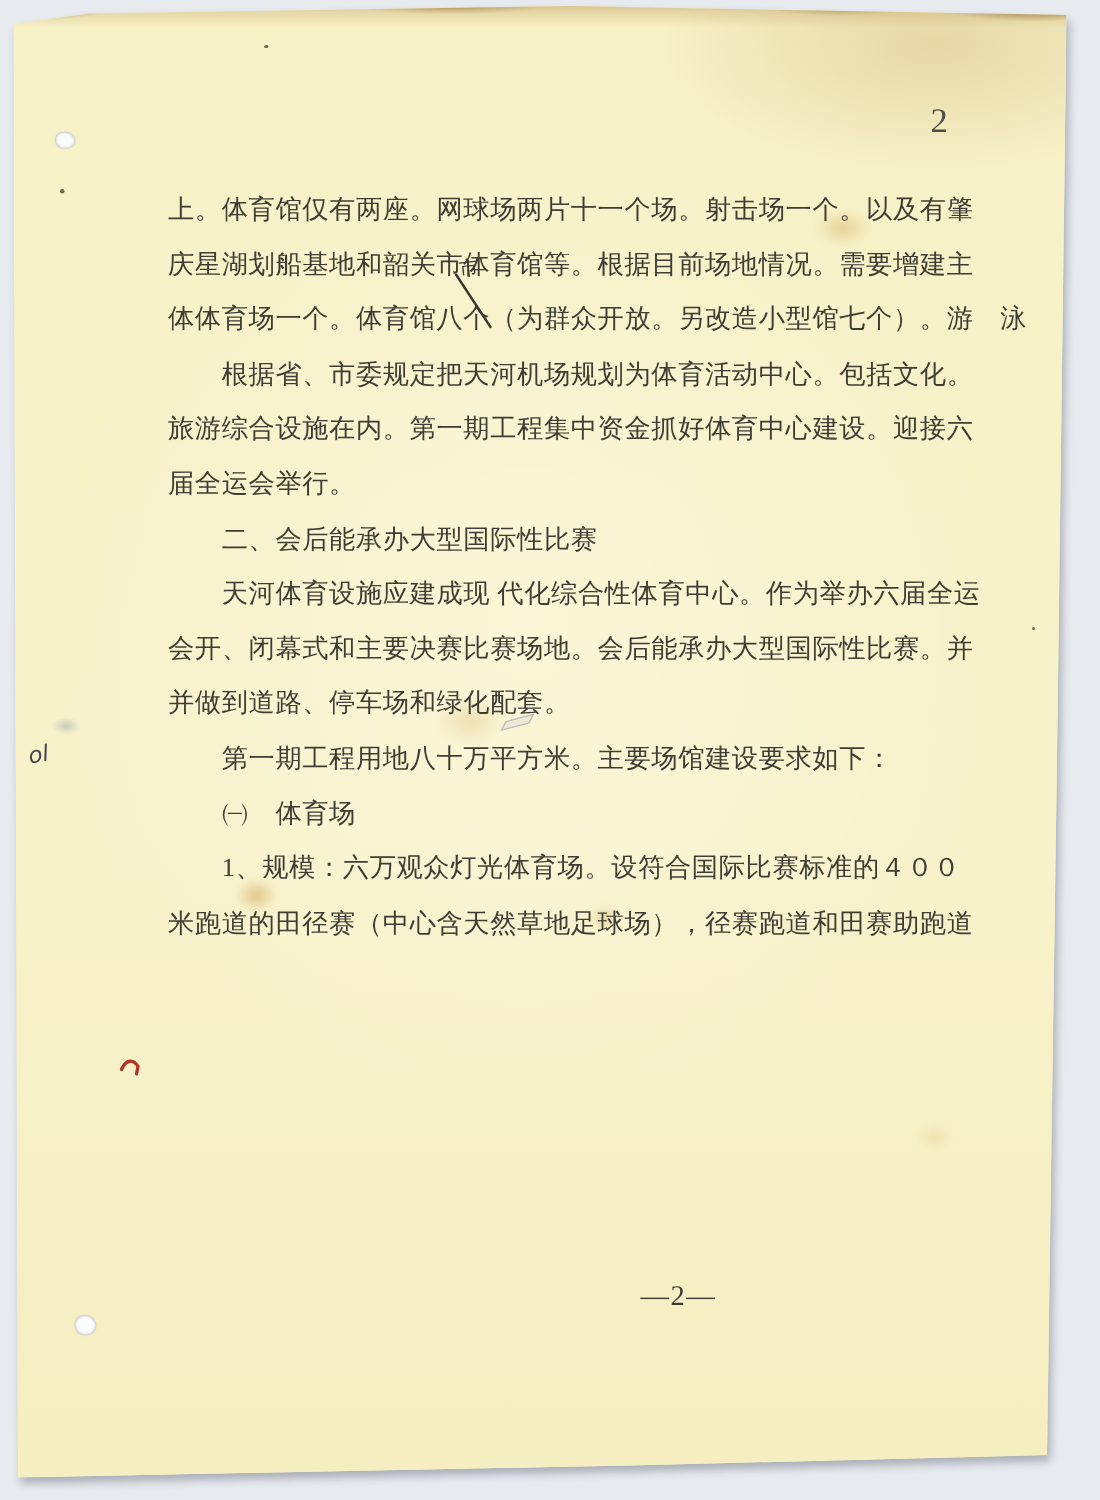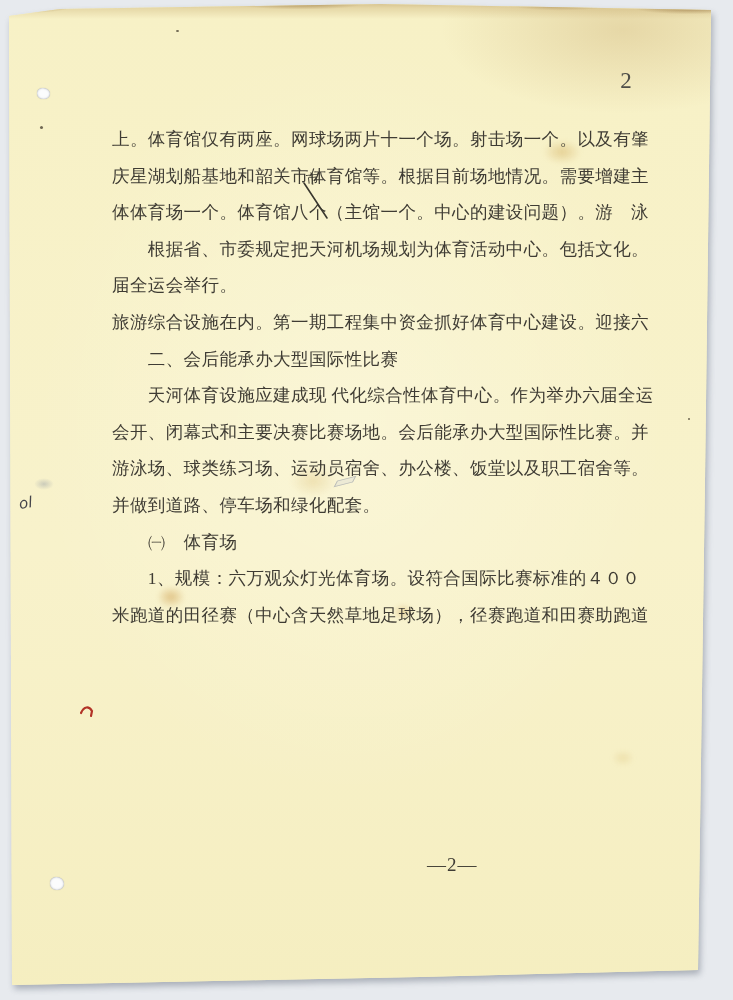--- a/index.html
+++ b/index.html
@@ -100,29 +100,29 @@
       <div class="stain stain-5"></div>
       <div class="speck speck-1"></div>
       <div class="speck speck-2"></div>
       <div class="speck speck-3"></div>
 
       <div class="pagenum">2</div>
 
       <div class="body-text">
           <div class="line">上。体育馆仅有两座。网球场两片十一个场。射击场一个。以及有肇</div>
           <div class="line">庆星湖划船基地和韶关市体育馆等。根据目前场地情况。需要增建主</div>
-          <div class="line">体体育场一个。体育馆八个（主馆一个。中心的建设问题）。游　泳</div>
+          <div class="line">体体育场一个。体育馆八个（为群众开放。另改造小型馆七个）。游　泳</div>
           <div class="line">　　根据省、市委规定把天河机场规划为体育活动中心。包括文化。</div>
+          <div class="line">旅游综合设施在内。第一期工程集中资金抓好体育中心建设。迎接六</div>
           <div class="line">届全运会举行。</div>
-          <div class="line">旅游综合设施在内。第一期工程集中资金抓好体育中心建设。迎接六</div>
           <div class="line">　　二、会后能承办大型国际性比赛</div>
           <div class="line">　　天河体育设施应建成现 代化综合性体育中心。作为举办六届全运</div>
           <div class="line">会开、闭幕式和主要决赛比赛场地。会后能承办大型国际性比赛。并</div>
-          <div class="line">游泳场、球类练习场、运动员宿舍、办公楼、饭堂以及职工宿舍等。</div>
           <div class="line">并做到道路、停车场和绿化配套。</div>
+          <div class="line">　　第一期工程用地八十万平方米。主要场馆建设要求如下：</div>
           <div class="line">　　㈠　体育场</div>
           <div class="line">　　1、规模：六万观众灯光体育场。设符合国际比赛标准的４００</div>
           <div class="line">米跑道的田径赛（中心含天然草地足球场），径赛跑道和田赛助跑道</div>
         </div>
 
       <div class="footer">—2—</div>
 
       <div class="insert-char">市</div>
       <svg class="insert-slash" width="36" height="42" viewBox="0 0 36 42">
         <path d="M8 3 L31 38" stroke="#3a382f" stroke-width="1.6" fill="none" stroke-linecap="round"></path>

